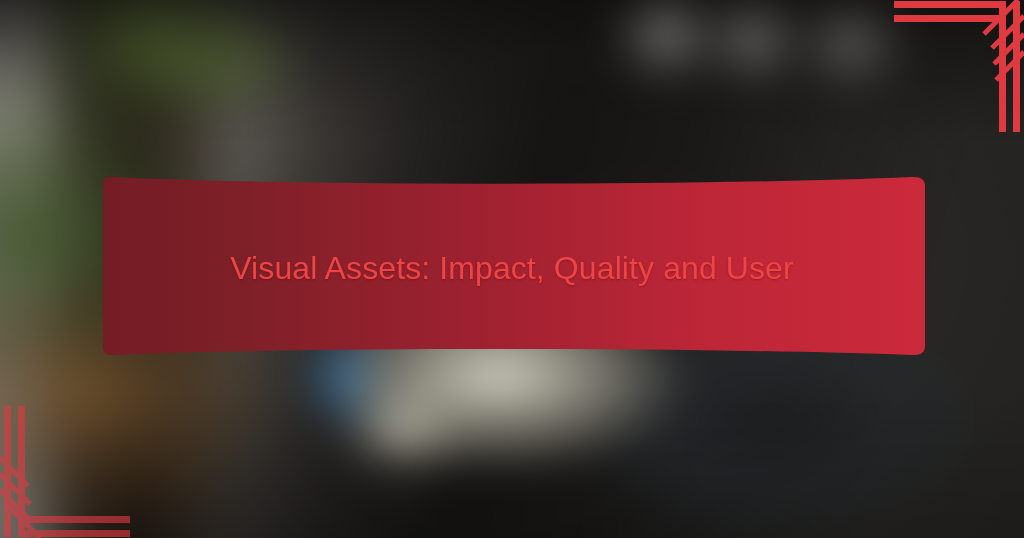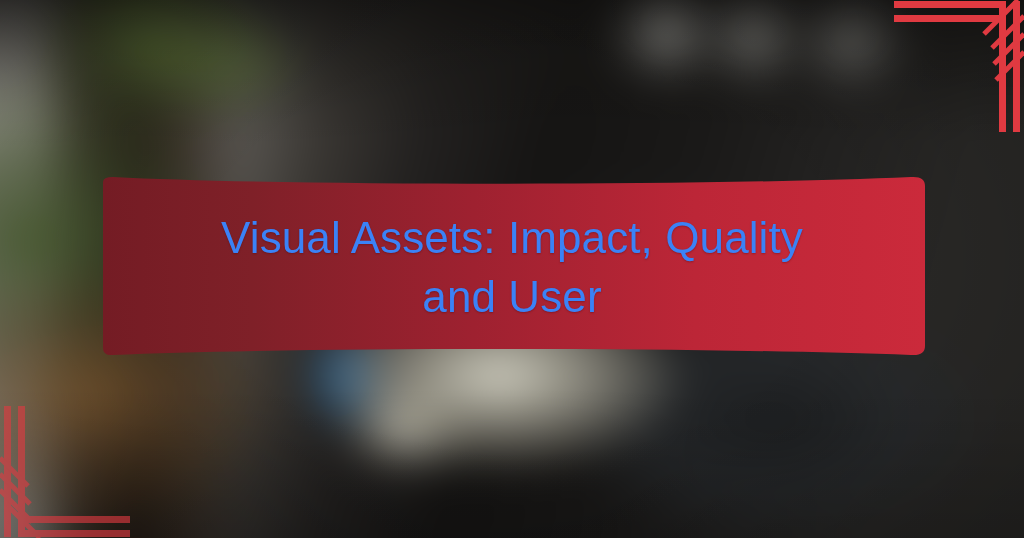--- a/index.html
+++ b/index.html
@@ -114,22 +114,22 @@
     top: 0;
     bottom: 0;
     display: flex;
     align-items: center;
     justify-content: center;
     padding: 0 110px;
     box-sizing: border-box;
   }
   .card-title {
     margin: 0;
-    color: #3b82f6;
-    font-size: 44px;
+    color: #ef4444;
+    font-size: 32px;
     line-height: 1.33;
     font-weight: 400;
     text-align: center;
     letter-spacing: 0.1px;
     text-shadow: 0 1px 2px rgba(60,0,6,0.30);
   }
 </style>
 </head>
 <body>
 

